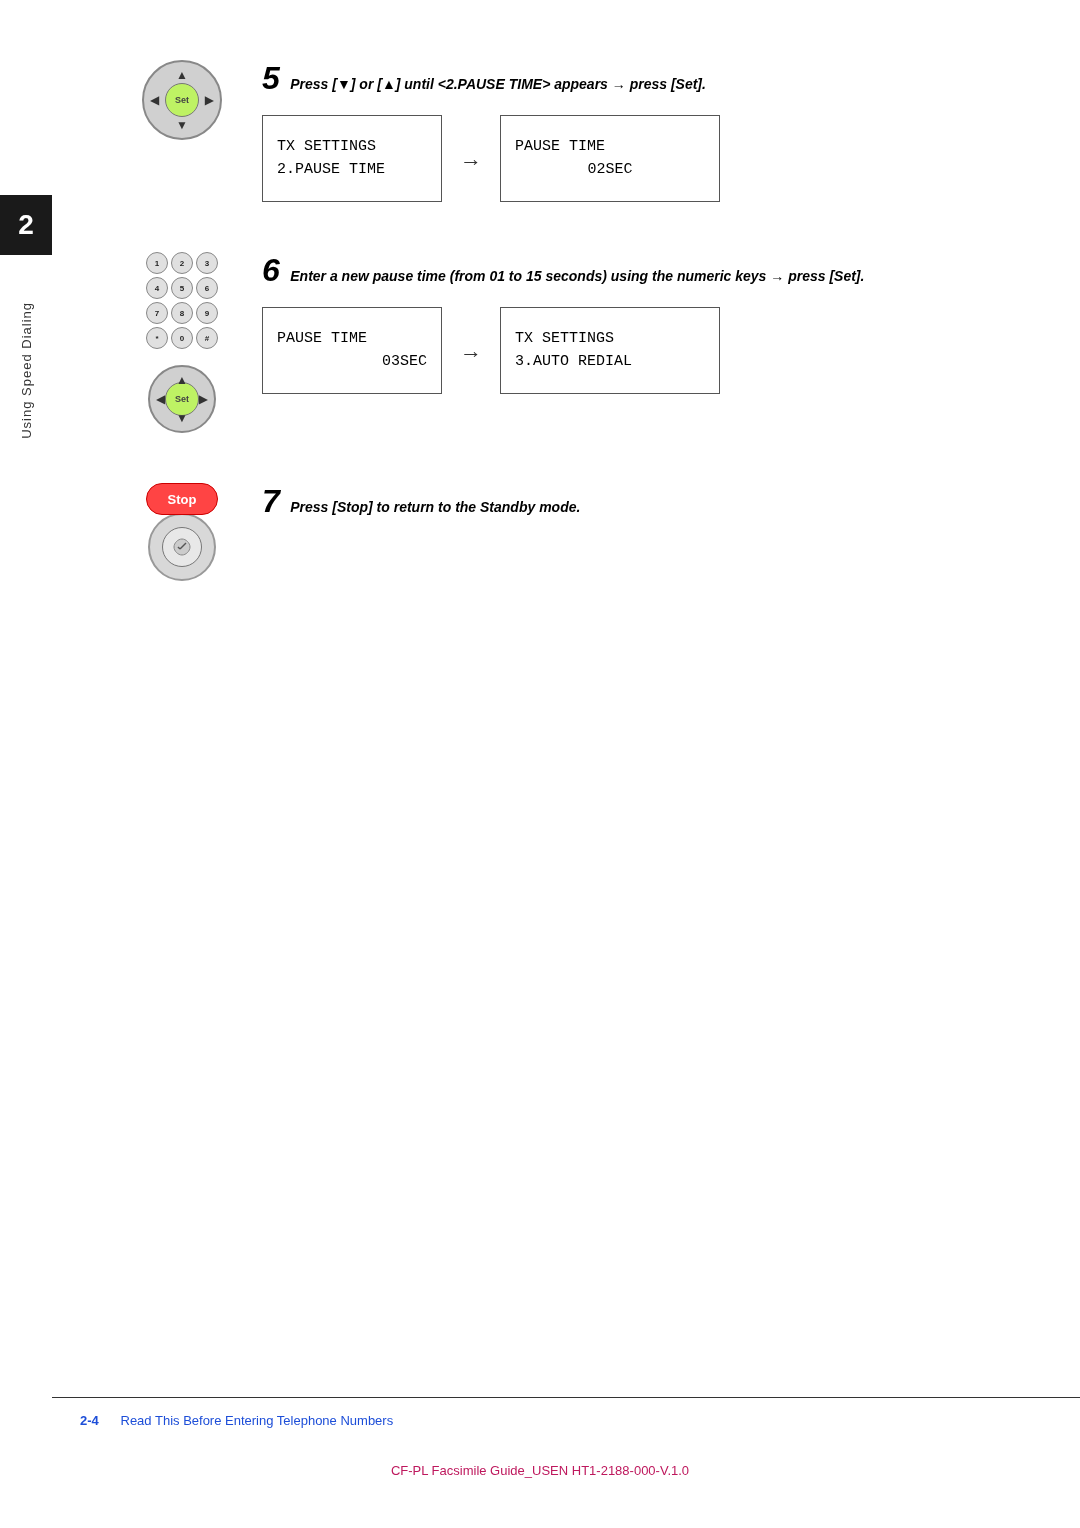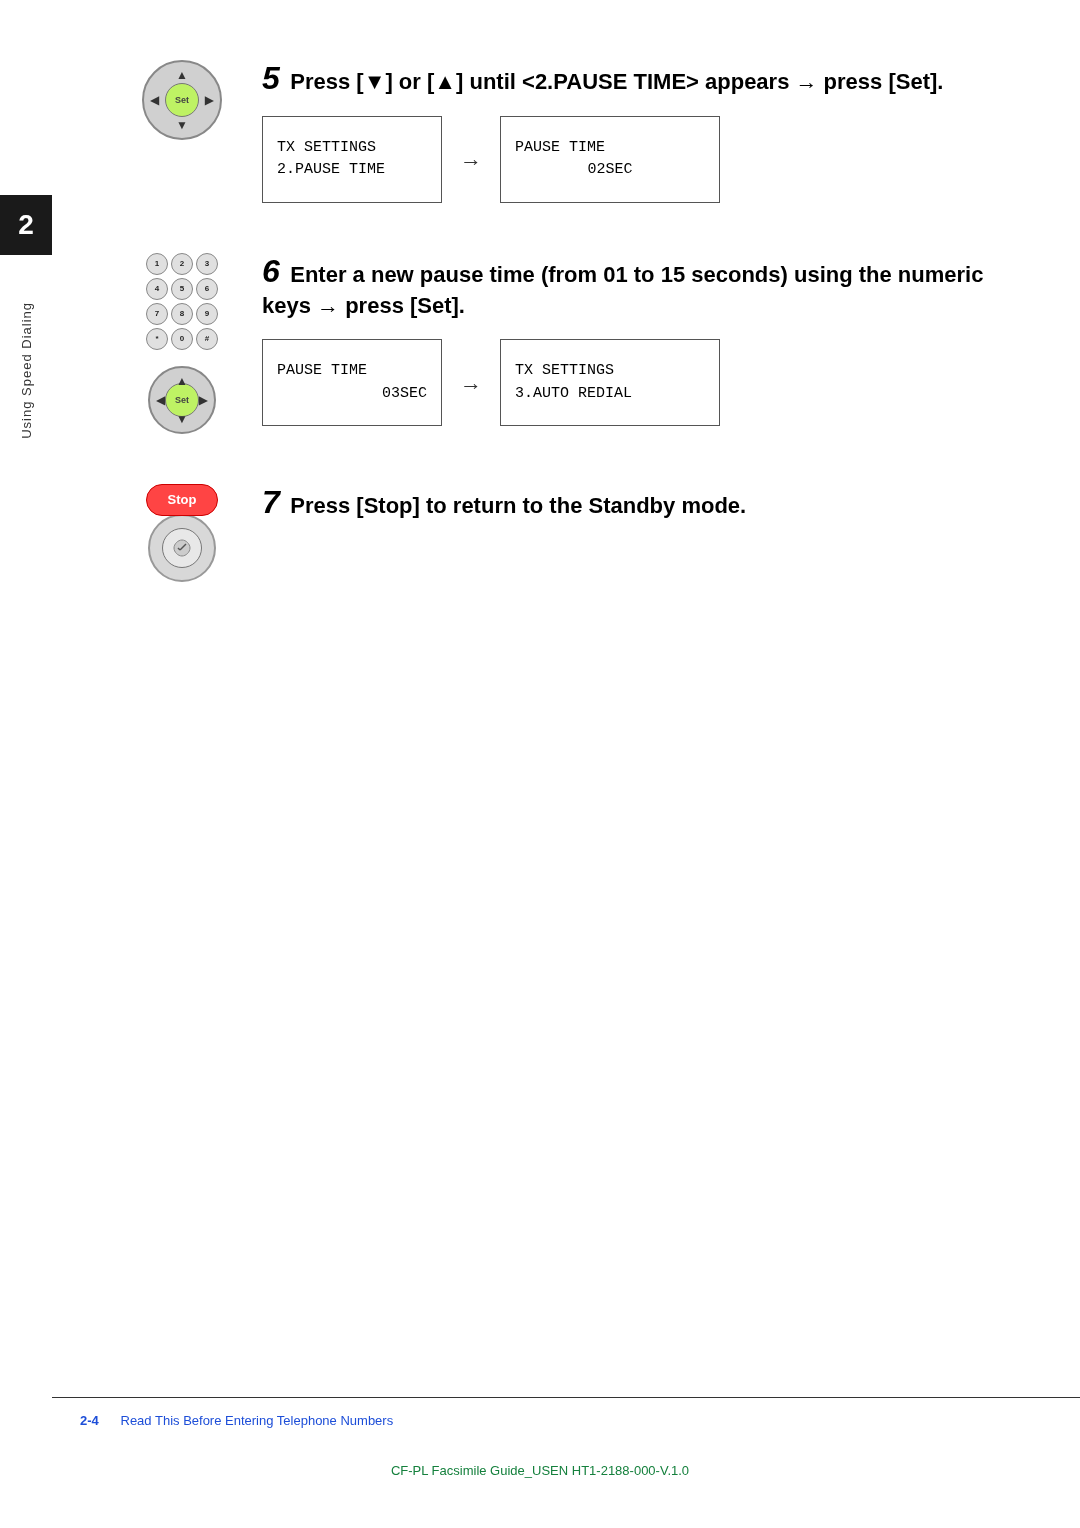--- a/index.html
+++ b/index.html
@@ -44,25 +44,26 @@
 
     .step-number {
       font-size: 32px;
       font-weight: bold;
       font-style: italic;
       margin-bottom: 8px;
       display: inline;
     }
 
     .step-text {
-      font-size: 22px;
+      font-size: 14px;
       font-weight: bold;
       line-height: 1.4;
       display: inline;
       margin-left: 6px;
+      font-style: italic;
     }
 
     .step-heading {
       margin-bottom: 18px;
     }
 
     
     .lcd-row {
       display: flex;
       align-items: center;
@@ -250,21 +251,21 @@
     .footer-page-num {
       font-weight: bold;
     }
 
     .footer-doc-ref {
       position: absolute;
       bottom: 50px;
       left: 50%;
       transform: translateX(-50%);
       font-size: 13px;
-      color: #15803d;
+      color: #be185d;
       white-space: nowrap;
     }
 
     
     .sidebar-vert {
       position: absolute;
       left: 0;
       top: 0;
       width: 52px;
       height: 1528px;

